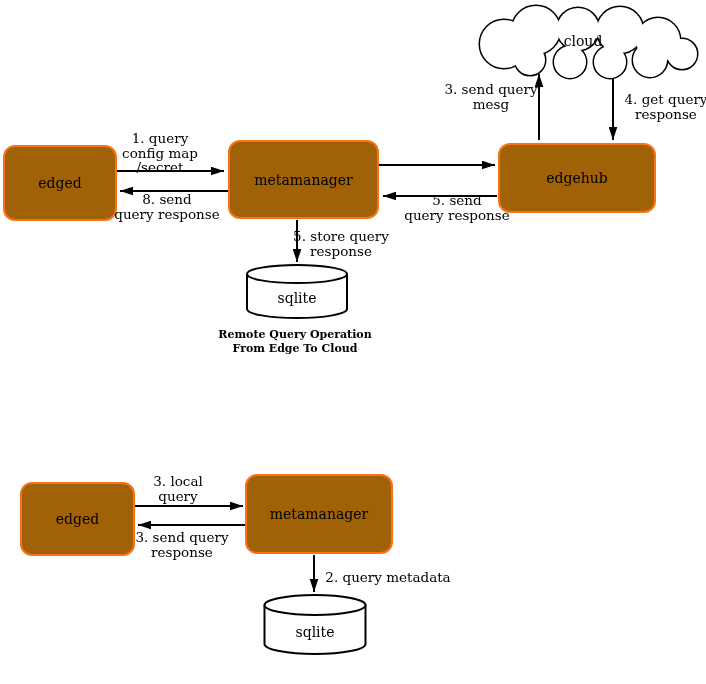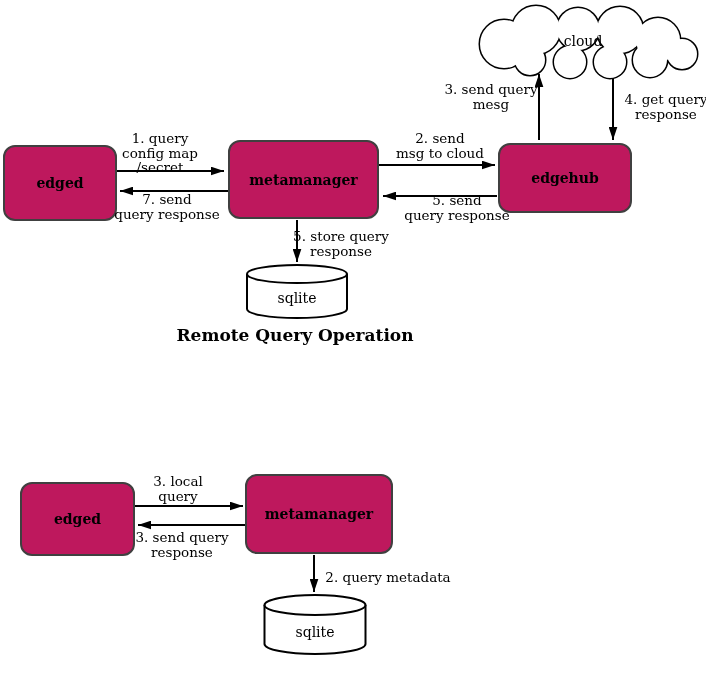--- a/index.html
+++ b/index.html
@@ -1,32 +1,32 @@
 <!DOCTYPE html>
 <html><head>
 <meta charset="utf-8">
 <style>
   html,body{margin:0;padding:0;background:#ffffff;}
   #canvas{
     position:relative;width:706px;height:684px;background:#ffffff;
     font-family:"DejaVu Serif", serif;color:#000;overflow:hidden;
   }
   .node{
-    position:absolute;border:2px solid #404040;border-radius:12px;background:#be185d;
+    position:absolute;border:2px solid #f97316;border-radius:12px;background:#a16207;
     display:flex;align-items:center;justify-content:center;
-    font-size:14px;box-sizing:border-box;font-weight:bold;
+    font-size:14px;box-sizing:border-box;
   }
   .edge-label{
     position:absolute;transform:translateX(-50%);text-align:center;
     font-size:13.5px;line-height:14.5px;white-space:nowrap;
   }
   .edge-label span{display:block;}
   .diagram-title{
     position:absolute;transform:translateX(-50%);text-align:center;
-    font-size:17px;line-height:14px;font-weight:bold;white-space:nowrap;
+    font-size:11px;line-height:14px;font-weight:bold;white-space:nowrap;
   }
   .diagram-title span{display:block;}
   svg{position:absolute;left:0;top:0;overflow:visible;}
   .shape-svg{position:absolute;}
   .cyl-label,.cloud-label{font-family:"DejaVu Serif",serif;font-size:14px;fill:#000;}
 </style>
 </head>
 <body>
 
 <div id="canvas">
@@ -80,62 +80,59 @@
   </svg>
 
   <div class="node" style="left:3px;top:145px;width:114px;height:76px;">
     <span>edged</span>
   </div>
 
   <div class="node" style="left:228px;top:140px;width:151px;height:79px;">
     <span>metamanager</span>
   </div>
 
-  <div class="node" style="left:498px;top:143px;width:134px;height:70px;">
+  <div class="node" style="left:498px;top:143px;width:158px;height:70px;">
     <span>edgehub</span>
   </div>
 
   <svg class="shape-svg" style="left:245px;top:263px;" width="104" height="58">
     <path d="M2,11 L2,46 A50,9 0 0 0 102,46 L102,11" fill="#fff" stroke="#000" stroke-width="2"></path>
     <ellipse cx="52" cy="11" rx="50" ry="9" fill="#fff" stroke="#000" stroke-width="2"></ellipse>
     <text class="cyl-label" x="52" y="40" text-anchor="middle">sqlite</text>
   </svg>
 
   <div class="edge-label" style="left:160px;top:123px;margin-top:8px;">
     <span>1. query</span>
     <span>config map</span>
     <span>/secret</span>
   </div>
   <div class="edge-label" style="left:167px;top:192px;">
-    <span>7. send</span>
+    <span>8. send</span>
     <span>query response</span>
-  </div>
-  <div class="edge-label" style="left:440px;top:131px;">
-    <span>2. send</span>
-    <span>msg to cloud</span>
   </div>
   <div class="edge-label" style="left:442px;top:193px;margin-left:15px;">
     <span>5. send</span>
     <span>query response</span>
   </div>
   <div class="edge-label" style="left:491px;top:82px;">
     <span>3. send query</span>
     <span>mesg</span>
   </div>
   <div class="edge-label" style="left:666px;top:92px;">
     <span>4. get query</span>
     <span>response</span>
   </div>
   <div class="edge-label" style="left:341px;top:229px;">
     <span>5. store query</span>
     <span>response</span>
   </div>
 
   <div class="diagram-title" style="left:295px;top:328px;">
     <span>Remote Query Operation</span>
+    <span>From Edge To Cloud</span>
   </div>
 
   <div class="node" style="left:20px;top:482px;width:115px;height:74px;">
     <span>edged</span>
   </div>
 
   <div class="node" style="left:245px;top:474px;width:148px;height:80px;">
     <span>metamanager</span>
   </div>
 

